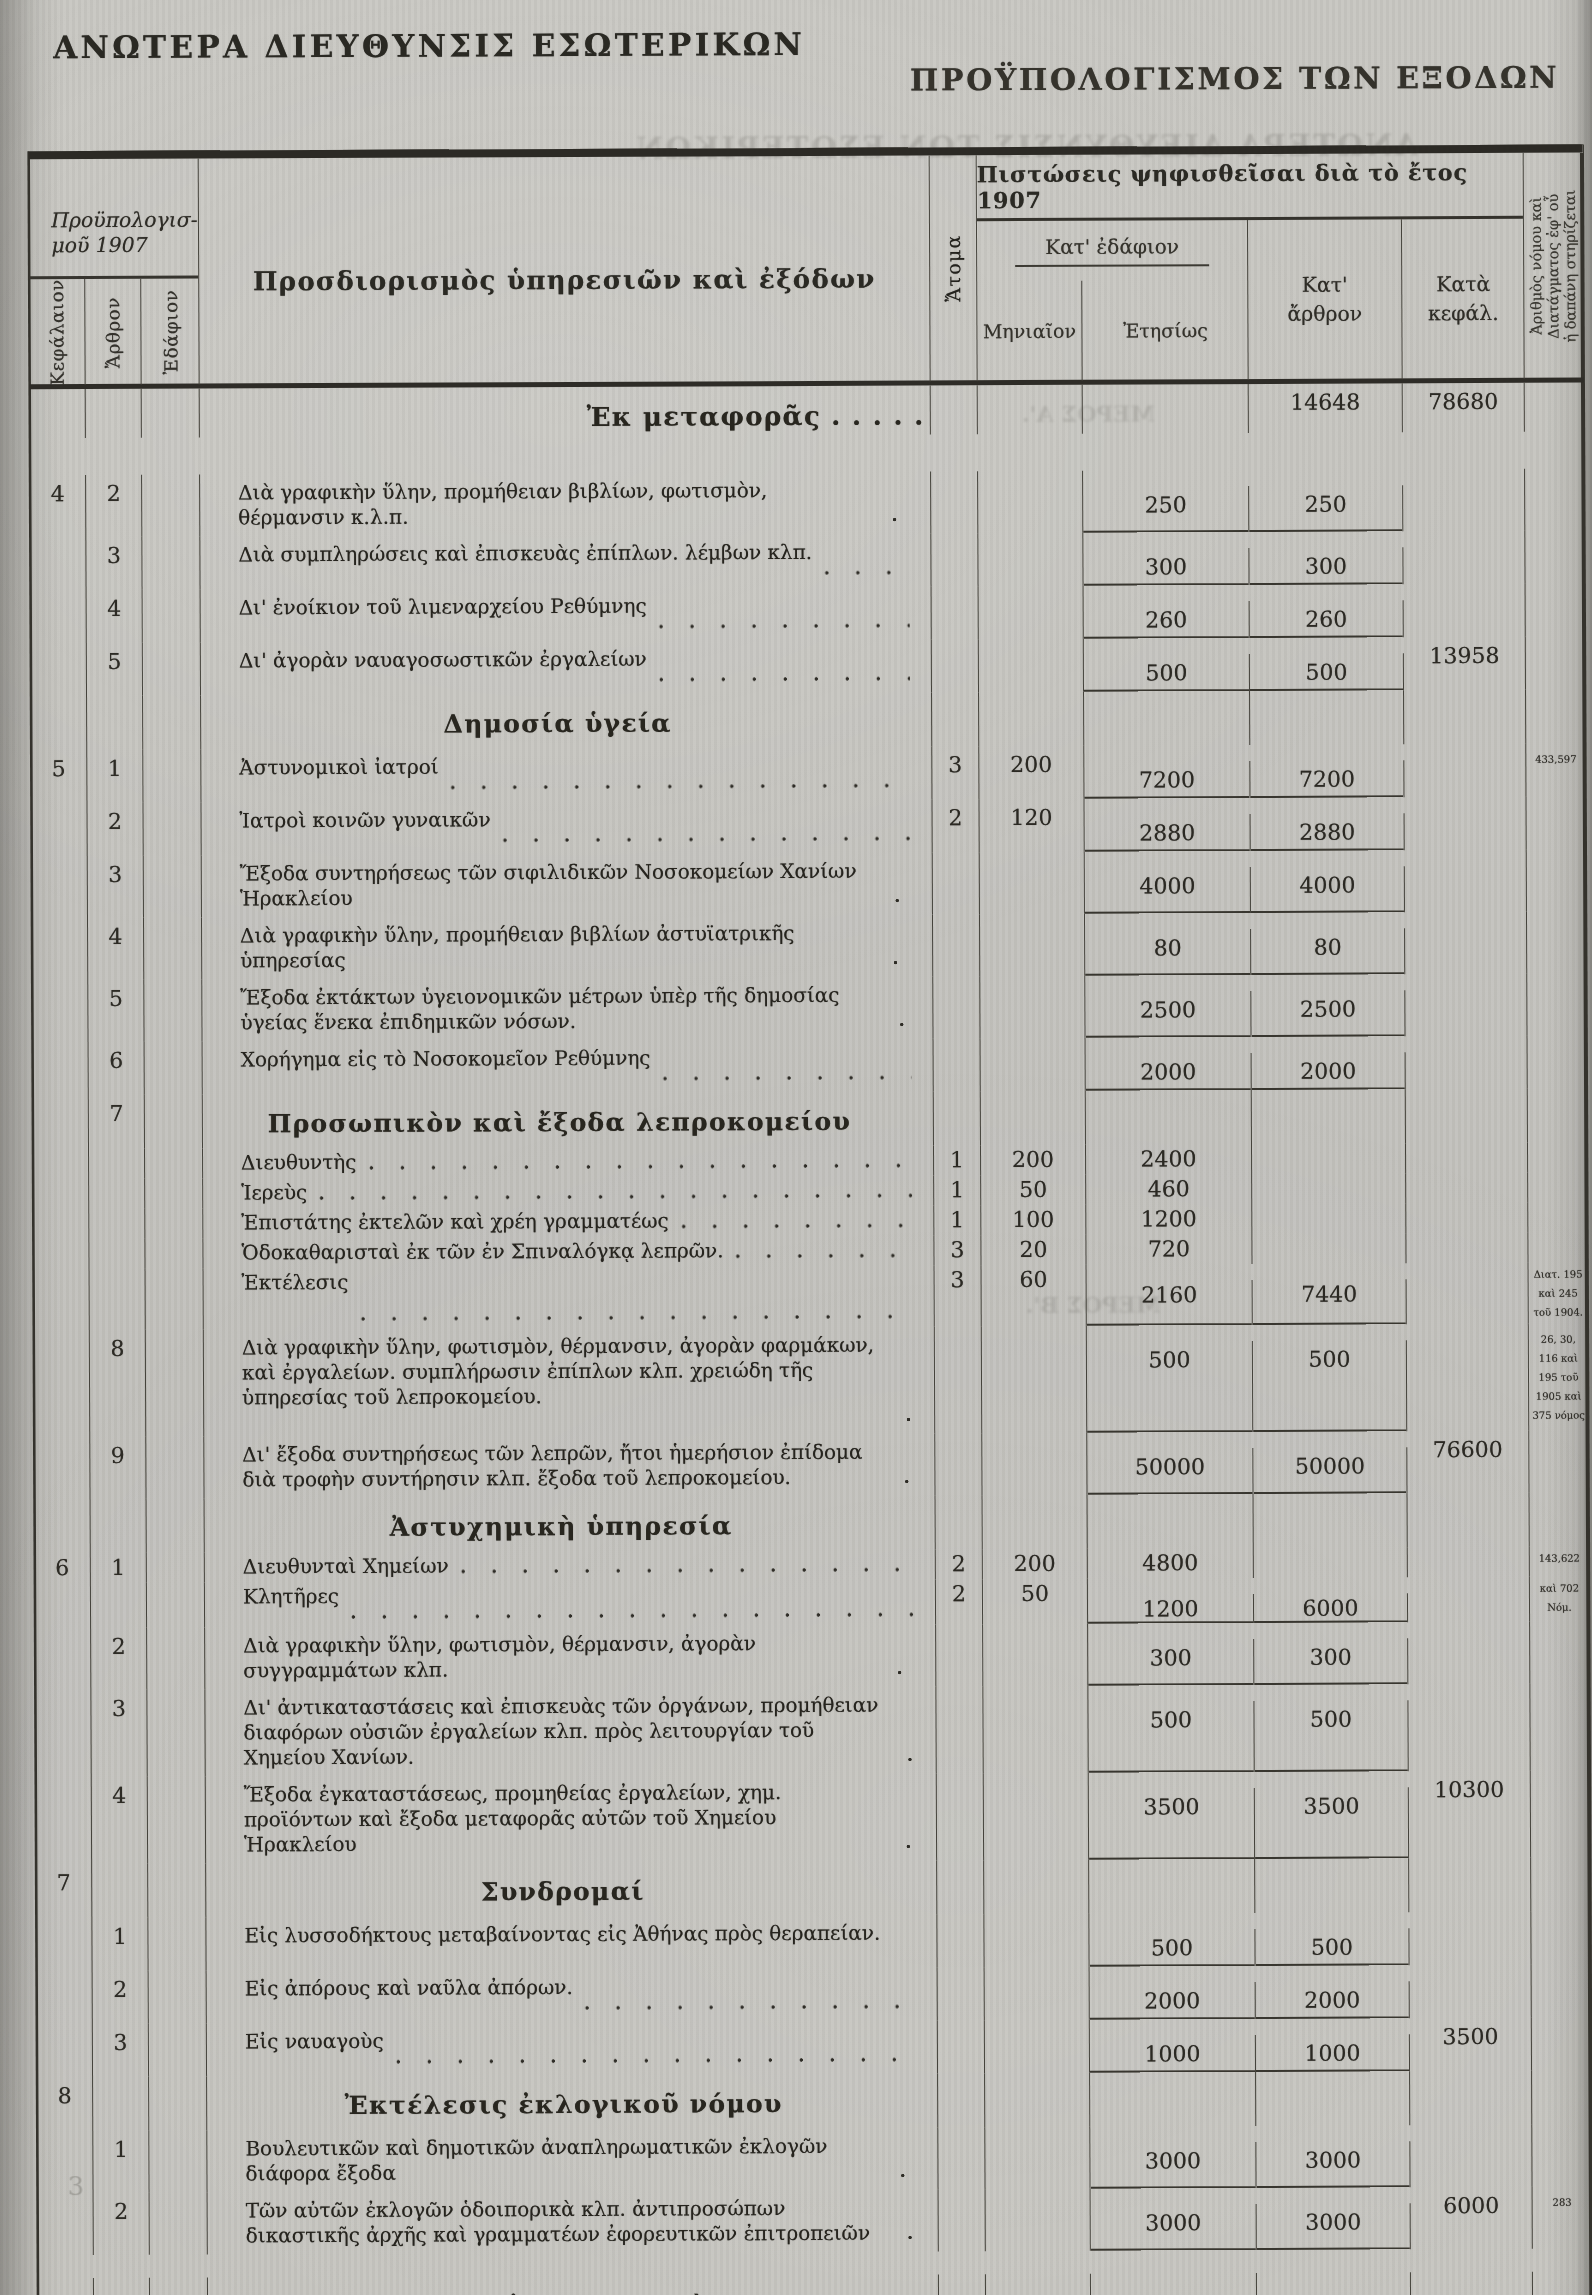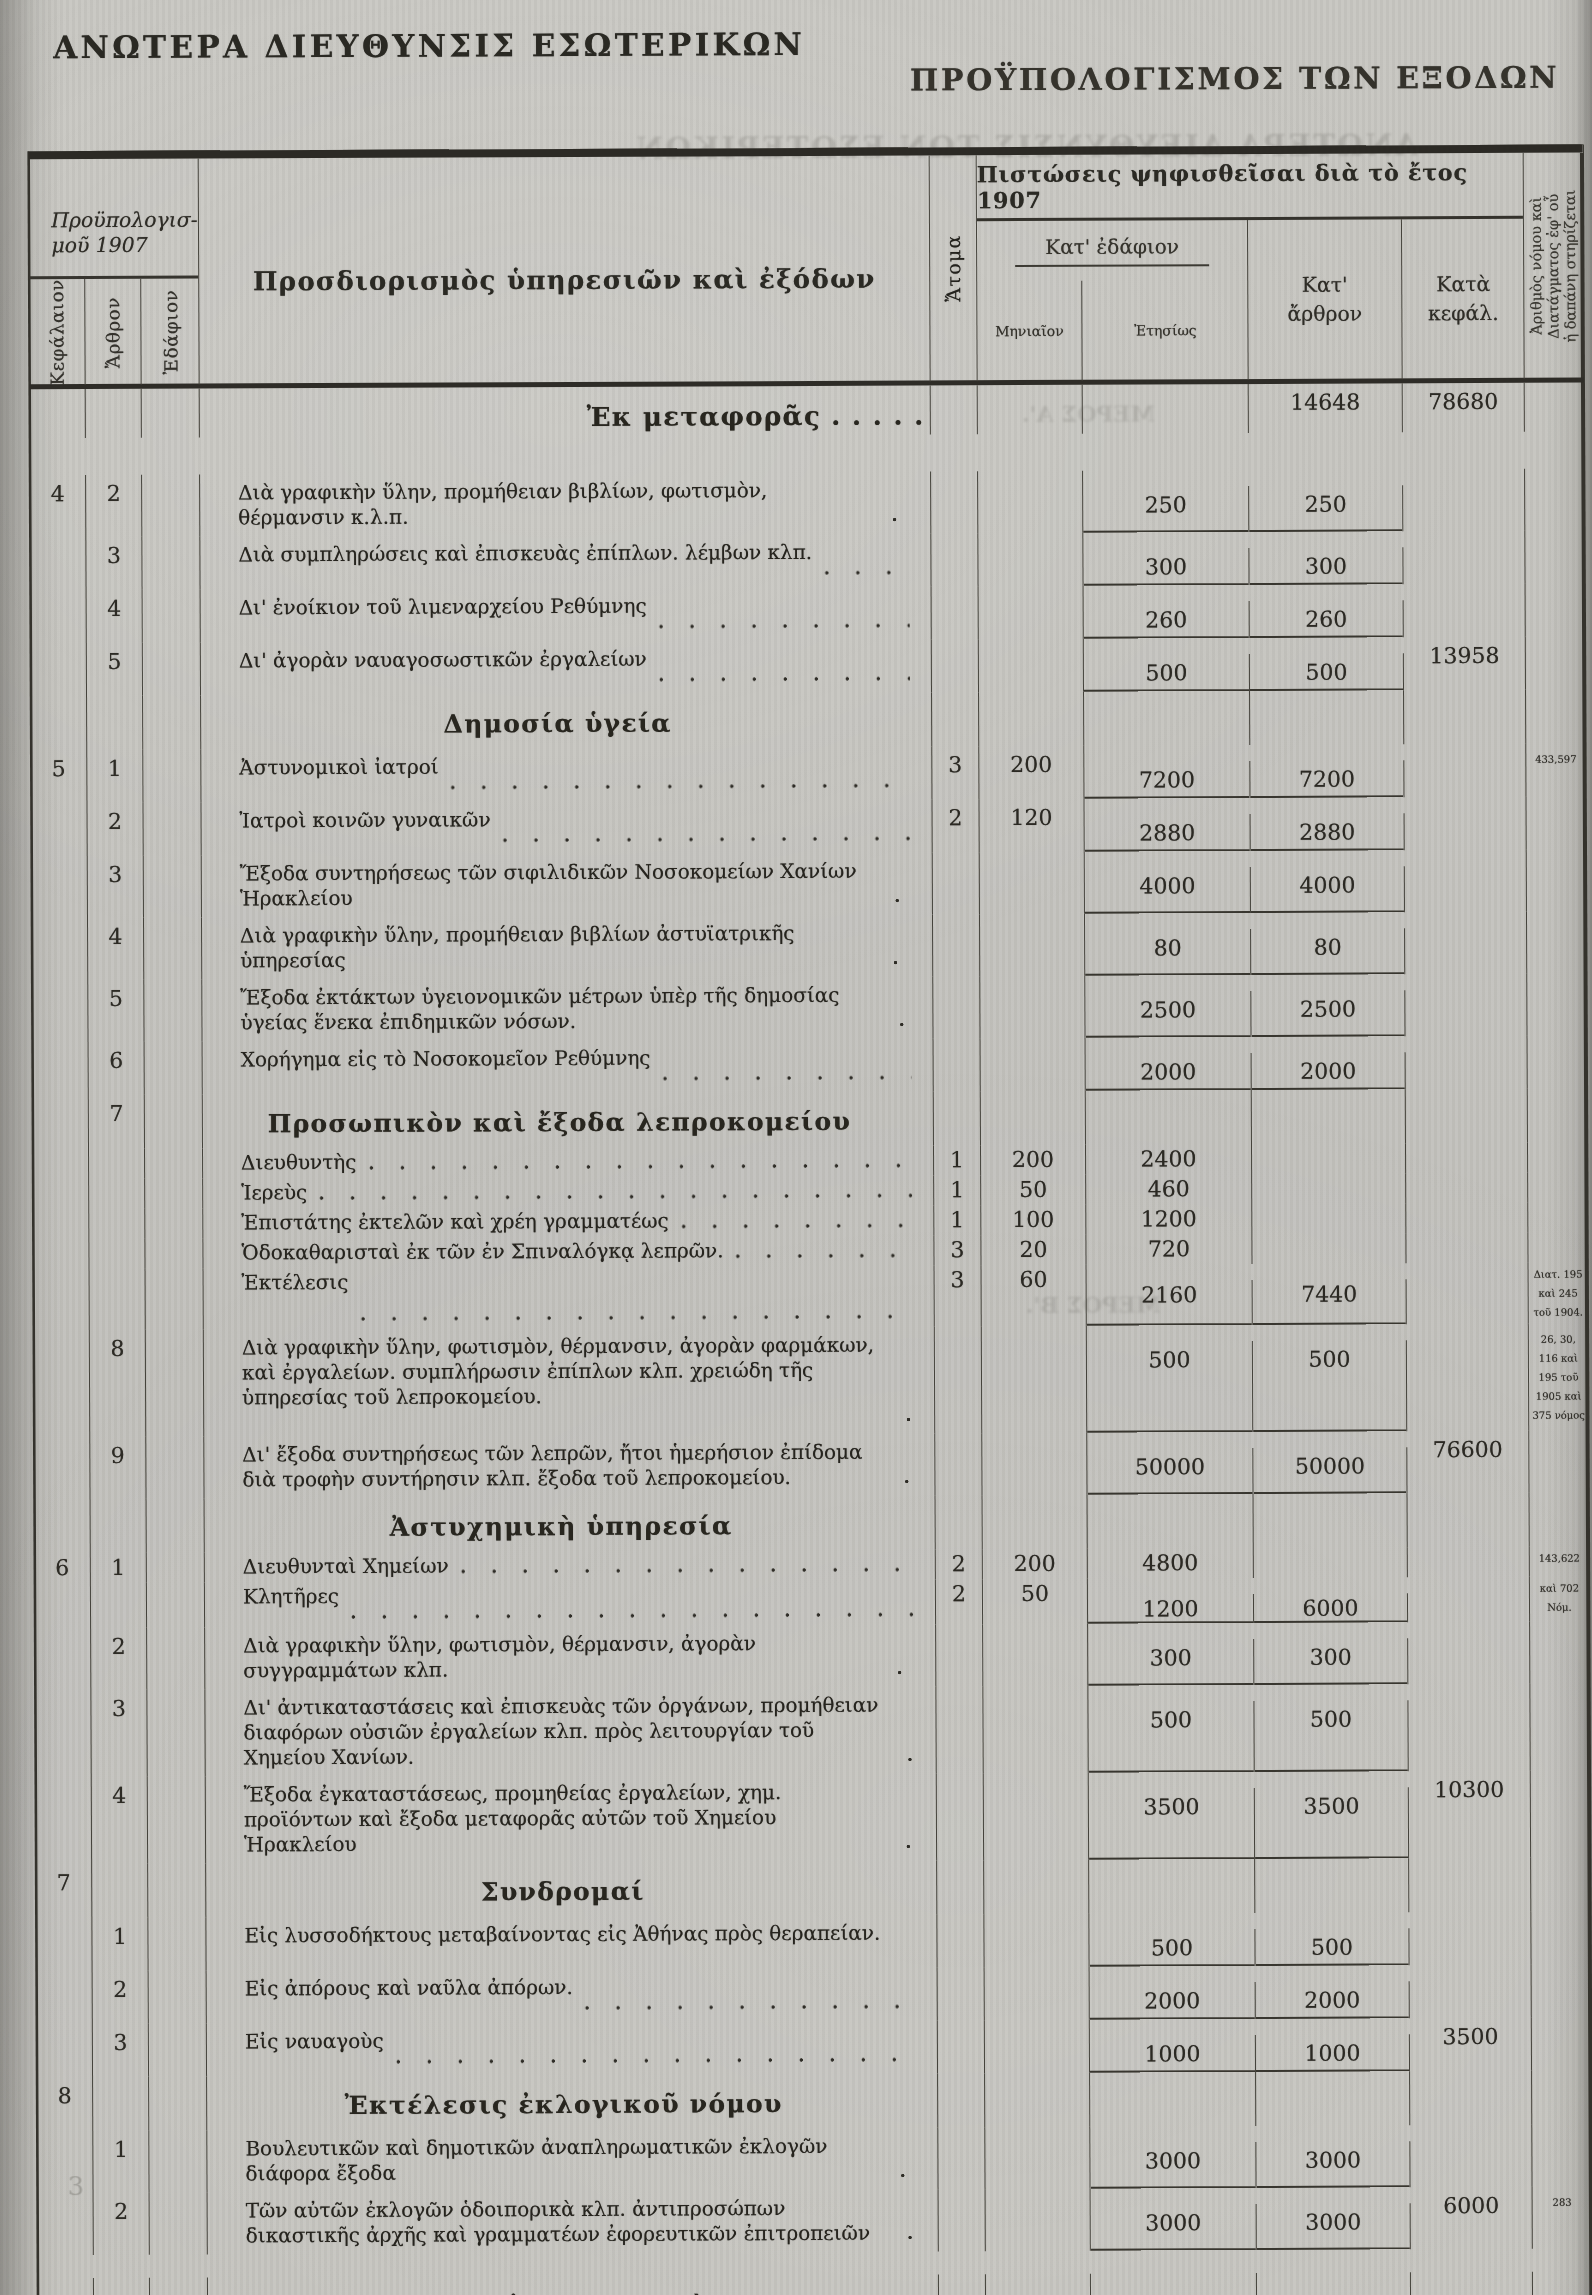--- a/index.html
+++ b/index.html
@@ -47,21 +47,21 @@
   .prosd{font-size:26px;font-weight:bold;letter-spacing:1.3px;color:#2b2a24;}
   .atoma-block{display:flex;align-items:center;justify-content:center;}
   .atoma-block span{font-size:19px;letter-spacing:1.3px;}
   .pist-block{grid-column:6/10;display:flex;flex-direction:column;}
   .pist-title{height:63px;display:flex;align-items:center;justify-content:center;font-size:22.3px;font-weight:bold;letter-spacing:0.7px;border-bottom:3.3px solid #34322c;color:#2b2a24;}
   .pist-sub{flex:1;display:grid;grid-template-columns:271px 154px 122px;}
   .kat-edafion-wrap{display:flex;flex-direction:column;border-right:1.3px solid #45433c;}
   .kat-edafion{height:60px;display:flex;align-items:center;justify-content:center;font-size:20px;color:#35332c;}
   .kat-edafion span{border-bottom:2px solid #3c3a33;padding:0 30px 6.6px;}
   .men-eti{flex:1;display:grid;grid-template-columns:105px 166px;}
-  .men-eti div{display:flex;align-items:center;justify-content:center;font-size:14px;color:#34322b;}
+  .men-eti div{display:flex;align-items:center;justify-content:center;font-size:19px;color:#34322b;}
   .men-eti div:first-child{border-right:1.3px solid #45433c;}
   .kat-col{display:flex;align-items:center;justify-content:center;text-align:center;font-size:20.4px;line-height:29px;color:#2f2d27;}
   .kat-col.b{border-right:1.3px solid #45433c;}
   .notes-head{display:flex;align-items:center;justify-content:center;gap:2.6px;padding:5.3px 1.3px;}
   .notes-head span{font-size:14.5px;line-height:14.5px;color:#3a3831;}
   
   .tbody{position:relative;}
   .row{min-height:30px;}
   .row>div{padding-top:6px;padding-bottom:6px;}
   .row .num{display:flex;justify-content:center;font-size:22px;color:#2d2b25;}

